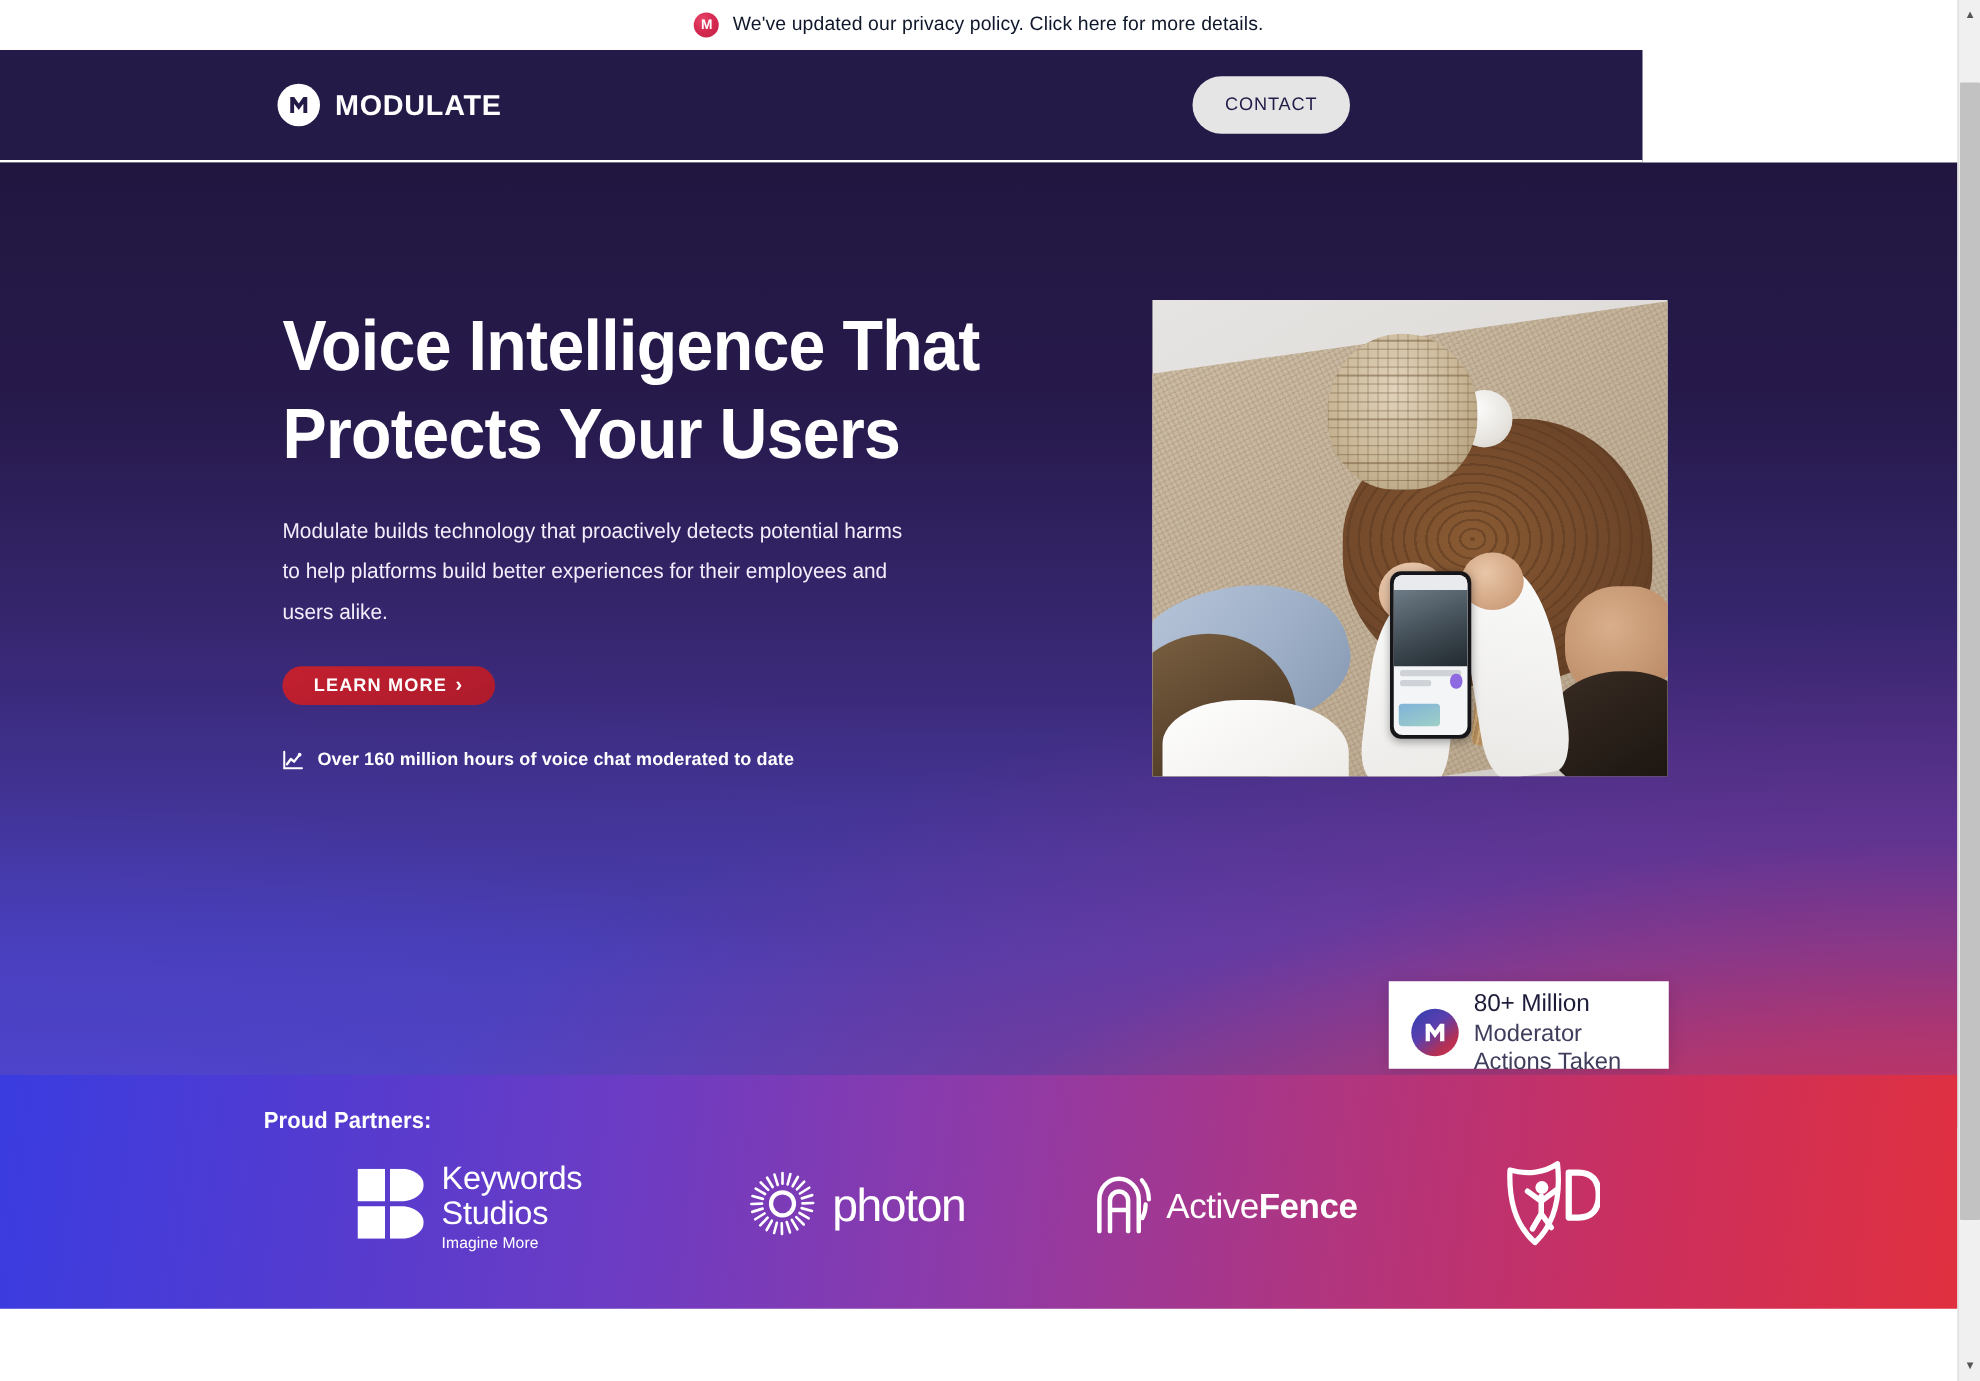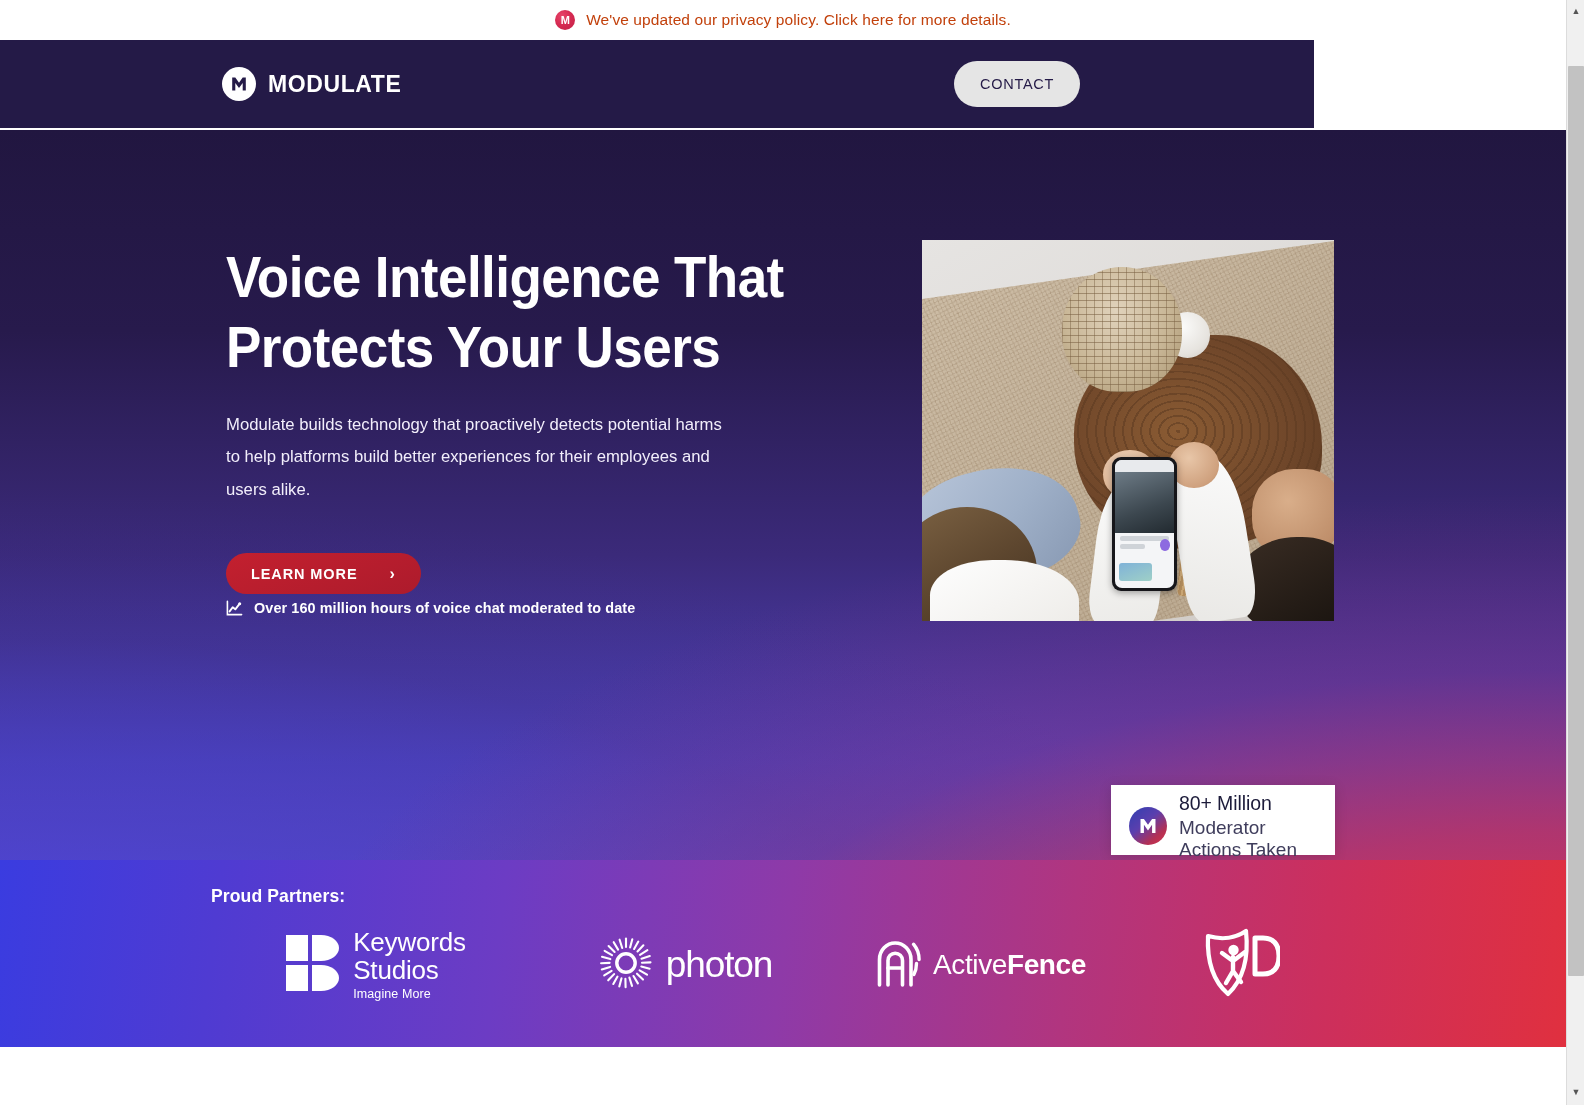--- a/index.html
+++ b/index.html
@@ -21,21 +21,21 @@
     width: 20px; height: 20px; border-radius: 50%;
     background: radial-gradient(circle at 35% 30%, #e8456a 0%, #d62b52 45%, #c32046 100%);
     display: flex; align-items: center; justify-content: center;
     flex: none;
   }
   .announce-logo span {
     color: #fff; font-size: 11px; font-weight: 700; line-height: 1;
     letter-spacing: -0.5px;
   }
   .announce-text {
-    font-size: 15.5px; color: #c2410c; letter-spacing: 0.1px;
+    font-size: 15.5px; color: #0f172a; letter-spacing: 0.1px;
   }
 
   
   .header {
     position: absolute; top: 40px; left: 0; width: 1314px; height: 90px;
     background: #241a47;
     border-bottom: 2px solid #ffffff;
     display: flex; align-items: center;
   }
   .brand {
@@ -87,26 +87,26 @@
     letter-spacing: -0.6px;
     transform: scaleX(0.93); transform-origin: left top;
   }
   .hero-sub {
     position: absolute; left: 226px; top: 278px; width: 530px;
     color: #f2eefb; font-size: 17.2px; line-height: 1.88;
     transform: scaleX(0.97); transform-origin: left top;
   }
   .learn-btn {
     position: absolute; left: 226px; top: 403px;
-    height: 41px; padding: 0 25px; border: none; border-radius: 999px;
+    height: 31px; padding: 0 25px; border: none; border-radius: 999px;
     background: linear-gradient(160deg, #c3202f 0%, #ad1b2c 100%);
     color: #ffffff; cursor: pointer;
     font-family: "Liberation Sans", sans-serif;
     font-size: 14.5px; font-weight: 700; letter-spacing: 0.9px;
-    display: flex; align-items: center; gap: 32px; margin-top: 20px;
+    display: flex; align-items: center; gap: 7px;
   }
   .learn-btn .chev { font-size: 16px; font-weight: 700; line-height: 1; }
 
   .stat-line {
     position: absolute; left: 226px; top: 470px;
     display: flex; align-items: center; gap: 11px;
     color: #ffffff; font-size: 14.4px; font-weight: 700; letter-spacing: 0.1px;
   }
   .stat-line svg { display: block; flex: none; }
 

